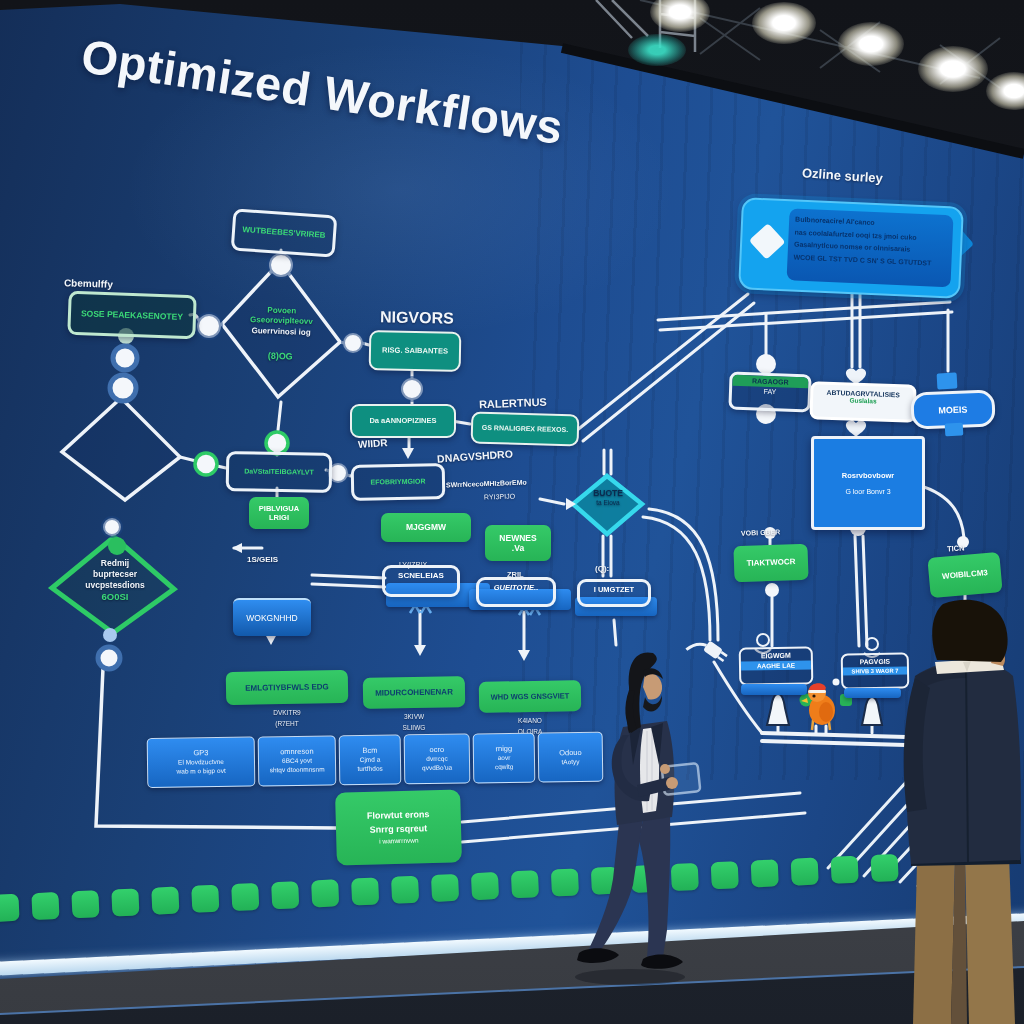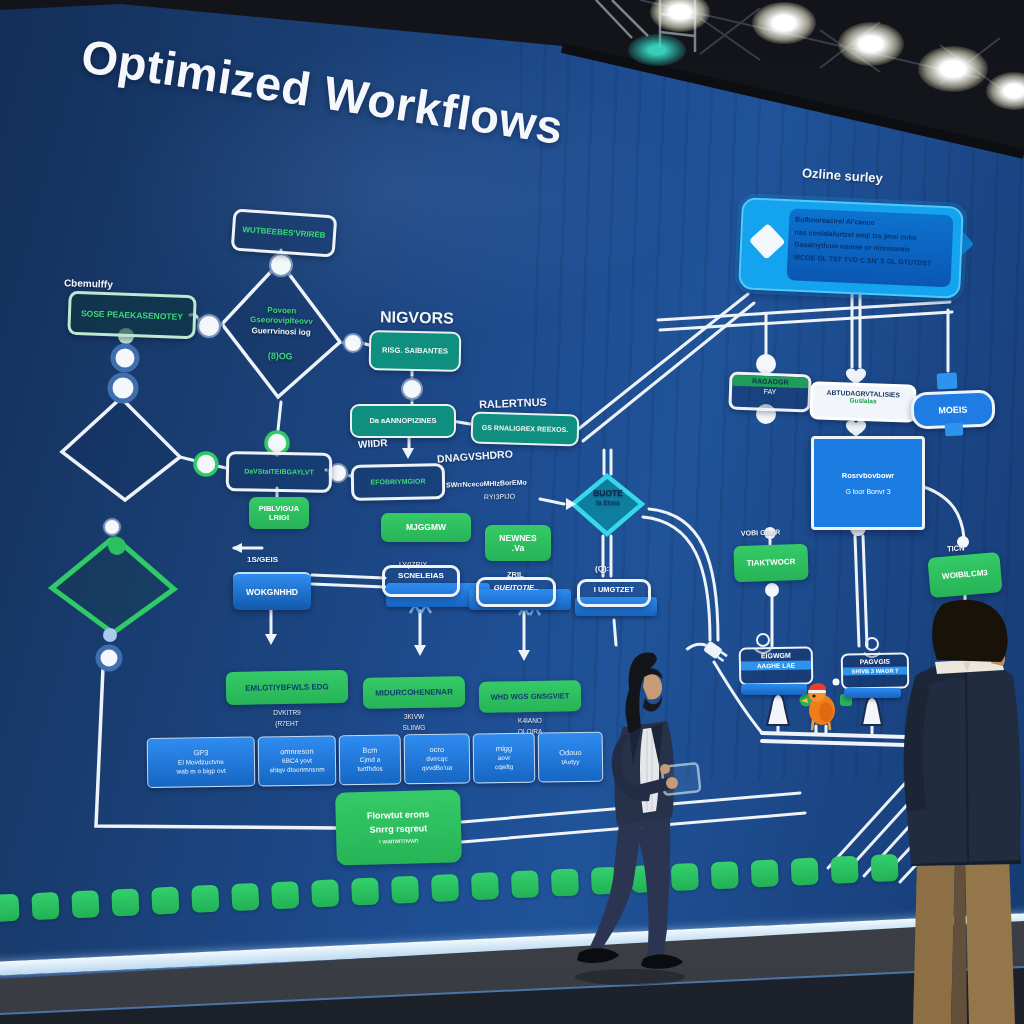--- a/index.html
+++ b/index.html
@@ -223,43 +223,49 @@
   <div class="teal-box" style="left:350px;top:404px;width:102px;height:30px;font-size:7.5px;">
     <span>Da aANNOPIZINES</span>
   </div>
 
   <div class="lbl" style="left:479px;top:397px;font-size:11px;transform:rotate(-2deg);">RALERTNUS</div>
   <div class="teal-box" style="left:471px;top:413px;width:104px;height:28px;font-size:7px;transform:rotate(1.5deg);">
     <span>GS RNALIGREX REEXOS.</span>
   </div>
 
 
+  <div class="dtext" style="left:56px;top:558px;width:118px;font-size:8.5px;">
+    <span>Redmij</span>
+    <span>buprtecser</span>
+    <span>uvcpstesdions</span>
+    <span class="green-text" style="font-size:9.5px;">6O0SI</span>
+  </div>
 
   <div class="outline-box" style="left:226px;top:452px;width:100px;height:34px;font-size:7px;transform:rotate(1deg);">
     <span class="green-text">DaVStaITEIBGAYLVT</span>
   </div>
   <div class="lbl" style="left:358px;top:438px;font-size:10px;transform:rotate(-4deg);">WIIDR</div>
   <div class="outline-box" style="left:351px;top:464px;width:88px;height:30px;font-size:7px;transform:rotate(-1deg);">
     <span class="green-text">EFOBRIYMGIOR</span>
   </div>
 
   <div class="lbl" style="left:437px;top:450px;font-size:10.5px;transform:rotate(-4deg);">DNAGVSHDRO</div>
   <div class="lbl" style="left:446px;top:480px;font-size:7px;transform:rotate(-2deg);">SWrrNcecoMHIzBorEMo</div>
   <div class="lbl" style="left:484px;top:493px;font-size:7px;font-weight:normal;transform:rotate(-2deg);">RYI3PIJO</div>
 
   <div class="green-box" style="left:249px;top:497px;width:60px;height:32px;font-size:7.5px;">
     <span>PIBLVIGUA</span>
     <span>LRIGI</span>
   </div>
   <div class="sub" style="left:230px;top:532px;width:104px;font-weight:bold;"></div>
   <div class="sub" style="left:250px;top:544px;width:80px;"></div>
   <div class="lbl" style="left:247px;top:555px;font-size:8px;">1S/GEIS</div>
-  <div class="abs" style="left:233px;top:572px;width:78px;height:36px;border-radius:6px;
+  <div class="abs" style="left:233px;top:598px;width:78px;height:36px;border-radius:6px;
        background:linear-gradient(180deg,#2f8df0,#1259ab);border-top:2px solid #bfe0fa;
-       color:#fff;font-weight:bold;font-size:8.5px;display:flex;align-items:center;justify-content:center;
+       color:#fff;font-weight:normal;font-size:8.5px;display:flex;align-items:center;justify-content:center;
        box-shadow:0 2px 6px rgba(0,0,30,.4);">
     <span>WOKGNHHD</span>
   </div>
 
   <div class="green-box" style="left:381px;top:513px;width:90px;height:29px;font-size:8.5px;">
     <span>MJGGMW</span>
   </div>
   <div class="sub" style="left:366px;top:546px;width:112px;font-weight:bold;"></div>
   <div class="sub" style="left:396px;top:558px;width:60px;"></div>
 

